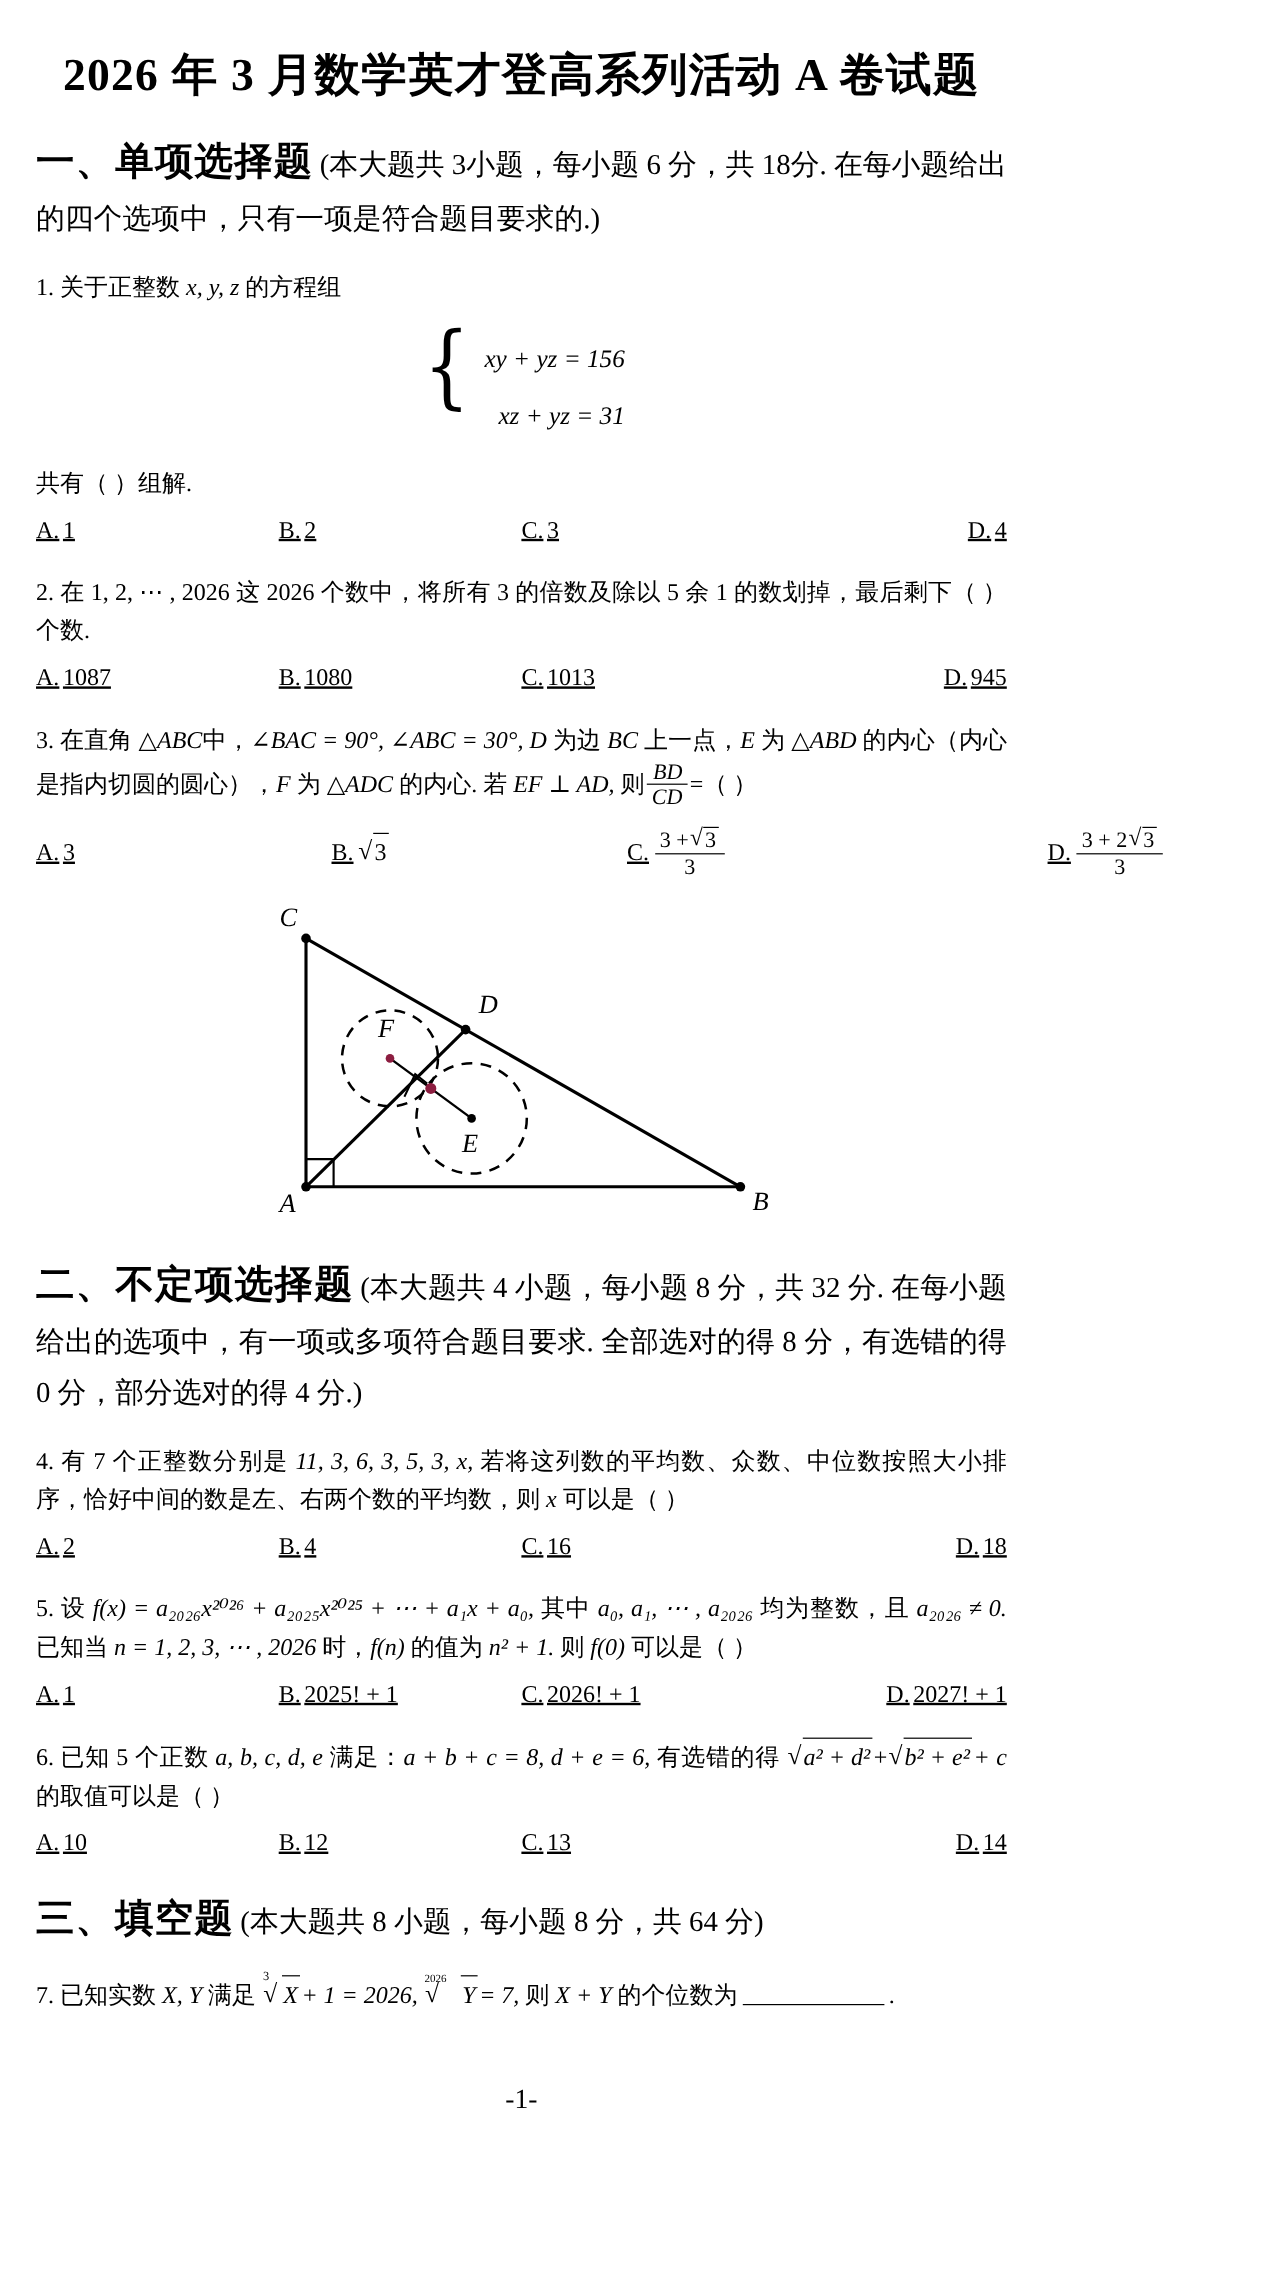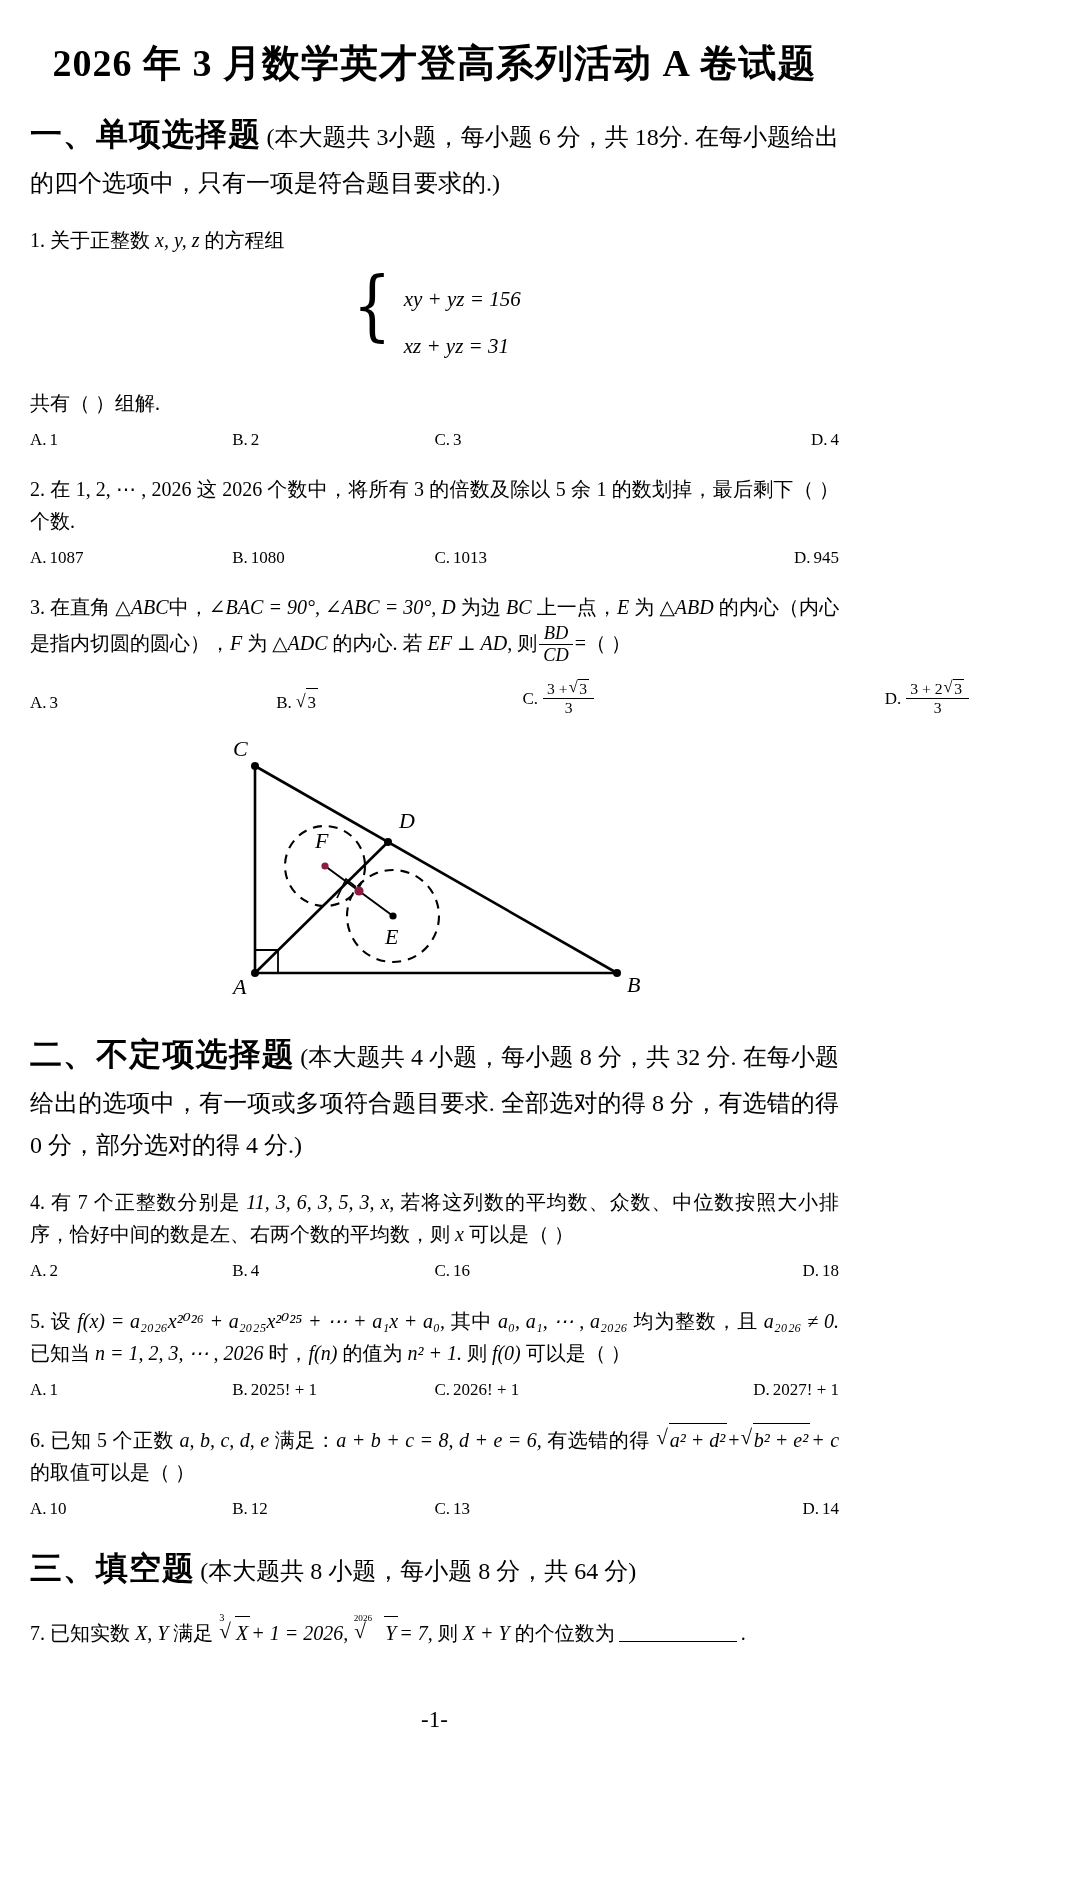--- a/index.html
+++ b/index.html
@@ -57,35 +57,36 @@
     font-size: 20px;
     line-height: 1.6;
   }
   .qtext {
     text-align: justify;
   }
   .opts {
     display: flex;
     width: 100%;
     margin-top: 7px;
-    font-size: 17px;
-    align-items: flex-end;
+    font-size: 20px;
+    align-items: center;
+    text-decoration: underline;
   }
   .opts > .opt {
     flex: 0 0 25%;
     box-sizing: border-box;
     white-space: nowrap;
   }
   .opts > .opt:last-child {
     text-align: right;
   }
   .opt-label { margin-right: 3px; }
 
   
-  .mi { font-family: "Liberation Serif", "DejaVu Serif", serif; font-style: italic; }
+  .mi { font-family: "Liberation Serif", "DejaVu Serif", serif; font-style: italic; text-align: right; }
   .mn { font-family: "Liberation Serif", "DejaVu Serif", serif; font-style: normal; }
 
   .frac {
     display: inline-block;
     vertical-align: -0.52em;
     text-align: center;
     line-height: 1.12;
     margin: 0 2px;
   }
   .frac .num {

